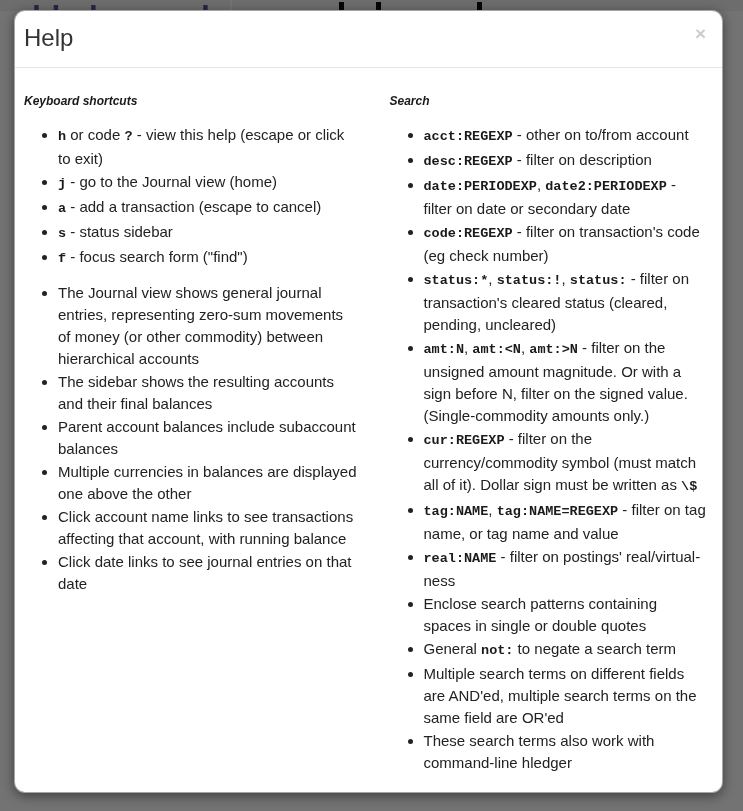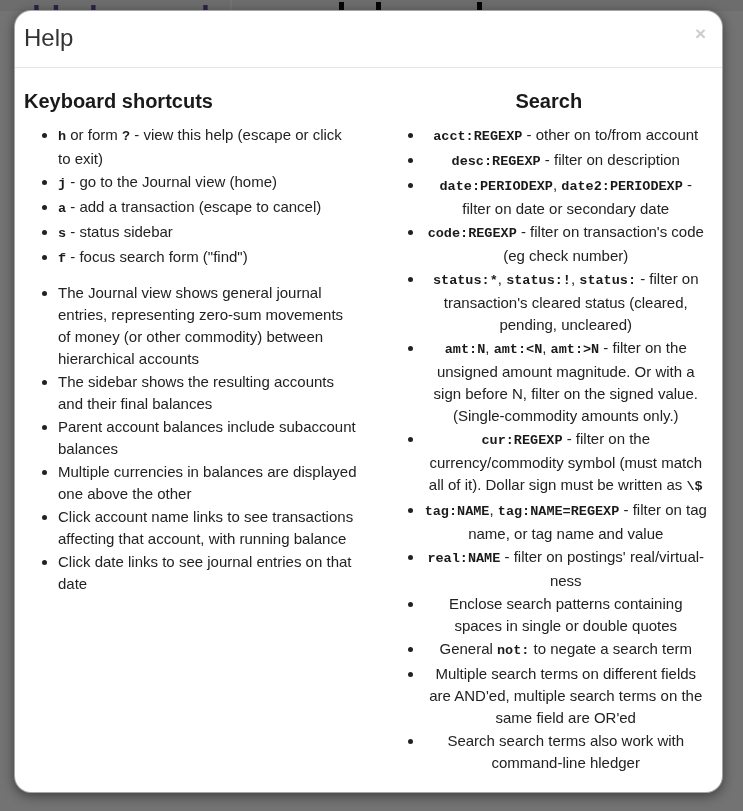--- a/index.html
+++ b/index.html
@@ -61,21 +61,21 @@
     background: rgba(0, 0, 0, 0.55);
   }
 
   
   .modal {
     position: absolute;
     left: 14px; top: 10px;
     width: 709px; height: 783px;
     background: #fff;
     border: 1px solid rgba(0, 0, 0, 0.35);
-    border-radius: 17px;
+    border-radius: 11px;
     box-shadow: 0 3px 12px rgba(0, 0, 0, 0.45);
     overflow: hidden;
   }
   .modal-header {
     position: relative;
     padding: 12px 15px 14px 9px;
     border-bottom: 1px solid #e5e5e5;
   }
   .modal-title {
     margin: 0;
@@ -95,28 +95,29 @@
     border: none;
     background: none;
     padding: 0;
     font-family: "Liberation Sans", sans-serif;
   }
   .modal-body {
     display: flex;
     padding: 22px 0 0 0;
   }
   .col-left  { width: 50%; padding: 0 12px 0 9px; }
-  .col-right { width: 50%; padding: 0 14px 0 21px; text-align: center; }
+  .col-right { width: 50%; padding: 0 14px 0 21px; }
 
   .section-heading {
     margin: 0;
-    font-size: 20px;
+    font-size: 12px;
     font-weight: 700;
     line-height: 22px;
     color: #1a1a1a;
+    font-style: italic;
   }
   .section-heading.not-first { margin-top: 12px; }
 
   ul.help-list {
     margin: 12px 0 12px 0;
     padding: 0 0 0 34px;
     list-style: disc;
   }
   ul.help-list li {
     font-size: 15px;
@@ -155,21 +156,21 @@
     <div class="modal-header">
       <h3 class="modal-title">Help</h3>
       <button class="close-btn">×</button>
     </div>
 
     <div class="modal-body">
 
       <div class="col-left">
         <h4 class="section-heading">Keyboard shortcuts</h4>
         <ul class="help-list">
-            <li><code class="inline-code">h</code><span> or form </span><code class="inline-code">?</code><span> - view this help (escape or click to exit)</span></li>
+            <li><code class="inline-code">h</code><span> or code </span><code class="inline-code">?</code><span> - view this help (escape or click to exit)</span></li>
             <li><code class="inline-code">j</code><span> - go to the Journal view (home)</span></li>
             <li><code class="inline-code">a</code><span> - add a transaction (escape to cancel)</span></li>
             <li><code class="inline-code">s</code><span> - status sidebar</span></li>
             <li><code class="inline-code">f</code><span> - focus search form ("find")</span></li>
           </ul>
 
         <ul class="help-list">
             <li><span>The Journal view shows general journal entries, representing zero-sum movements of money (or other commodity) between hierarchical accounts</span></li>
             <li><span>The sidebar shows the resulting accounts and their final balances</span></li>
             <li><span>Parent account balances include subaccount balances</span></li>
@@ -187,20 +188,20 @@
             <li><code class="inline-code">date:PERIODEXP</code><span>, </span><code class="inline-code">date2:PERIODEXP</code><span> - filter on date or secondary date</span></li>
             <li><code class="inline-code">code:REGEXP</code><span> - filter on transaction's code (eg check number)</span></li>
             <li><code class="inline-code">status:*</code><span>, </span><code class="inline-code">status:!</code><span>, </span><code class="inline-code">status:</code><span> - filter on transaction's cleared status (cleared, pending, uncleared)</span></li>
             <li><code class="inline-code">amt:N</code><span>, </span><code class="inline-code">amt:&lt;N</code><span>, </span><code class="inline-code">amt:&gt;N</code><span> - filter on the unsigned amount magnitude. Or with a sign before N, filter on the signed value. (Single-commodity amounts only.)</span></li>
             <li><code class="inline-code">cur:REGEXP</code><span> - filter on the currency/commodity symbol (must match all of it). Dollar sign must be written as </span><code class="inline-code">\$</code></li>
             <li><code class="inline-code">tag:NAME</code><span>, </span><code class="inline-code">tag:NAME=REGEXP</code><span> - filter on tag name, or tag name and value</span></li>
             <li><code class="inline-code">real:NAME</code><span> - filter on postings' real/virtual-ness</span></li>
             <li><span>Enclose search patterns containing spaces in single or double quotes</span></li>
             <li><span>General </span><code class="inline-code">not:</code><span> to negate a search term</span></li>
             <li><span>Multiple search terms on different fields are AND'ed, multiple search terms on the same field are OR'ed</span></li>
-            <li><span>Search search terms also work with command-line hledger</span></li>
+            <li><span>These search terms also work with command-line hledger</span></li>
           </ul>
       </div>
 
     </div>
   </div>
 
 </div>
 
 </body></html>

